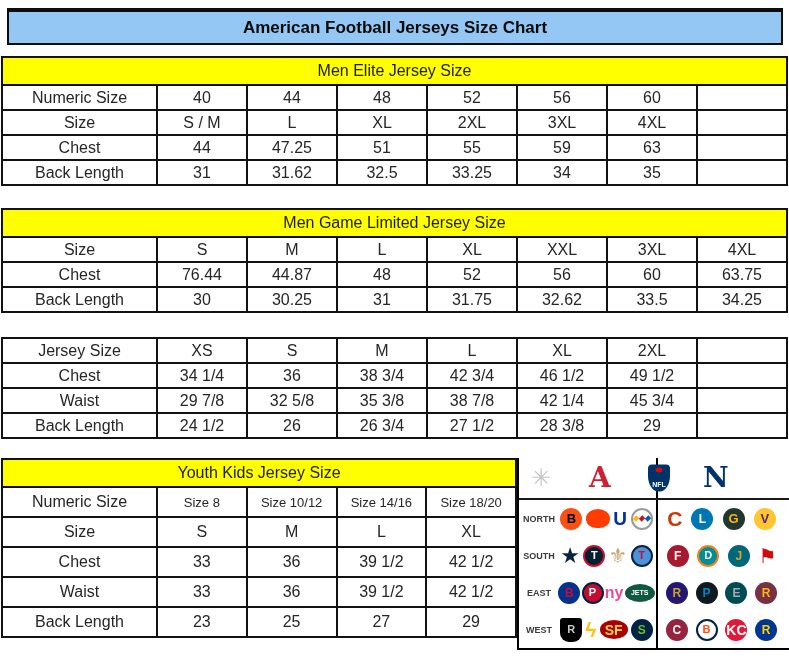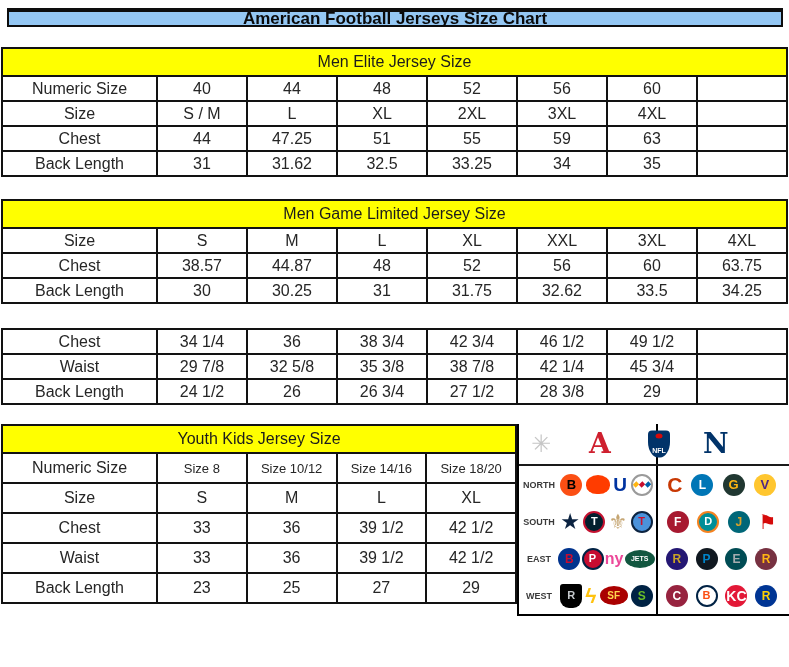--- a/index.html
+++ b/index.html
@@ -8,42 +8,42 @@
     width: 789px; height: 667px;
     background: #ffffff;
     font-family: "Liberation Sans", "DejaVu Sans", sans-serif;
     color: #262626;
     overflow: hidden;
   }
   .sheet { position: relative; width: 789px; height: 667px; padding-top: 8px; }
 
   
   .title-bar {
-    margin: 0 6px 0 7px; height: 19px;
+    margin: 0 6px 0 7px; height: 37px;
     background: #94C7F3;
     border: 2px solid #0d0d0d; border-top-width: 4px;
     display: flex; align-items: center; justify-content: center;
     font-weight: bold; font-size: 17px; color: #0a0a0a;
   }
 
   
   table.size {
     border-collapse: collapse; table-layout: fixed;
     margin-left: 1px; width: 787px; background: #fff;
   }
   table.size td {
     border: 2px solid #121212; text-align: center;
     font-size: 16px; height: 25px; padding: 0 2px;
     color: #262626; background: #fff; overflow: hidden; white-space: nowrap;
   }
   table.size td.sec-header {
     background: #FFFF00; font-size: 16px; height: 28px; color: #1c1c1c; font-weight: normal;
   }
   table.size td.small { font-size: 13px; border-radius: 13px; }
-  #t1 { margin-top: 20px; }
+  #t1 { margin-top: 11px; }
   #t2 { margin-top: 22px; }
   #t3 { margin-top: 24px; }
 
   
   .bottom-row { display: flex; margin-top: 19px; height: 192px; margin-left: 1px; }
   .youth-wrap { width: 516px; }
   #t4 { width: 516px; margin: 0; }
   #t4 td { height: 30px; }
   #t4 td.sec-header { height: 28px; }
 
@@ -174,21 +174,21 @@
           <td>S</td>
           <td>M</td>
           <td>L</td>
           <td>XL</td>
           <td>XXL</td>
           <td>3XL</td>
           <td>4XL</td>
         </tr>
         <tr>
           <td>Chest</td>
-          <td>38.57</td>
+          <td>76.44</td>
           <td>44.87</td>
           <td>48</td>
           <td>52</td>
           <td>56</td>
           <td>60</td>
           <td>63.75</td>
         </tr>
         <tr>
           <td>Back Length</td>
           <td>30</td>
@@ -206,20 +206,30 @@
         <col style="width: 155px;">
         <col>
         <col>
         <col>
         <col>
         <col>
         <col>
         <col>
       </colgroup>
       <tbody>
+        <tr>
+          <td>Jersey Size</td>
+          <td>XS</td>
+          <td>S</td>
+          <td>M</td>
+          <td>L</td>
+          <td>XL</td>
+          <td>2XL</td>
+          <td></td>
+        </tr>
         <tr>
           <td>Chest</td>
           <td>34 1/4</td>
           <td>36</td>
           <td>38 3/4</td>
           <td>42 3/4</td>
           <td>46 1/2</td>
           <td>49 1/2</td>
           <td></td>
         </tr>
@@ -363,21 +373,21 @@
               <span class="logo" style="background: rgb(0, 76, 84); color: rgb(165, 172, 175); width: 22px; height: 22px; border-radius: 50%; font-size: 12px;">E</span>
               <span class="logo" style="background: rgb(119, 49, 65); color: rgb(255, 182, 18); width: 22px; height: 22px; border-radius: 50%; font-size: 12px;">R</span>
             </div>
           </div>
           <div class="div-row">
             <div class="div-left">
               <span class="div-label">WEST</span>
               <div class="div-logos">
                 <span class="logo" style="background: rgb(0, 0, 0); color: rgb(196, 200, 203); width: 22px; height: 24px; border-radius: 3px 3px 9px 9px; font-size: 11px;">R</span>
                 <span class="logo glyph" style="color: rgb(255, 194, 14); width: 22px; height: 22px; border-radius: 50%; font-size: 21px;">ϟ</span>
-                <span class="logo" style="background: rgb(170, 0, 0); color: rgb(255, 211, 77); width: 28px; height: 19px; border-radius: 50%; font-size: 10px;">SF</span>
+                <span class="logo" style="background: rgb(170, 0, 0); color: rgb(255, 211, 77); width: 28px; height: 19px; border-radius: 50%; font-size: 14px;">SF</span>
                 <span class="logo" style="background: rgb(0, 34, 68); color: rgb(105, 190, 40); width: 22px; height: 22px; border-radius: 50%; font-size: 12px;">S</span>
               </div>
             </div>
             <div class="div-right">
               <span class="logo" style="background: rgb(151, 35, 63); color: rgb(255, 255, 255); width: 22px; height: 22px; border-radius: 50%; font-size: 12px;">C</span>
               <span class="logo" style="background: rgb(255, 255, 255); color: rgb(251, 79, 20); border: 2px solid rgb(0, 34, 68); width: 22px; height: 22px; border-radius: 50%; font-size: 11px;">B</span>
               <span class="logo" style="background: rgb(227, 24, 55); color: rgb(255, 255, 255); width: 22px; height: 22px; border-radius: 50%; font-size: 14px;">KC</span>
               <span class="logo" style="background: rgb(0, 53, 148); color: rgb(255, 209, 0); width: 22px; height: 22px; border-radius: 50%; font-size: 12px;">R</span>
             </div>
           </div>

